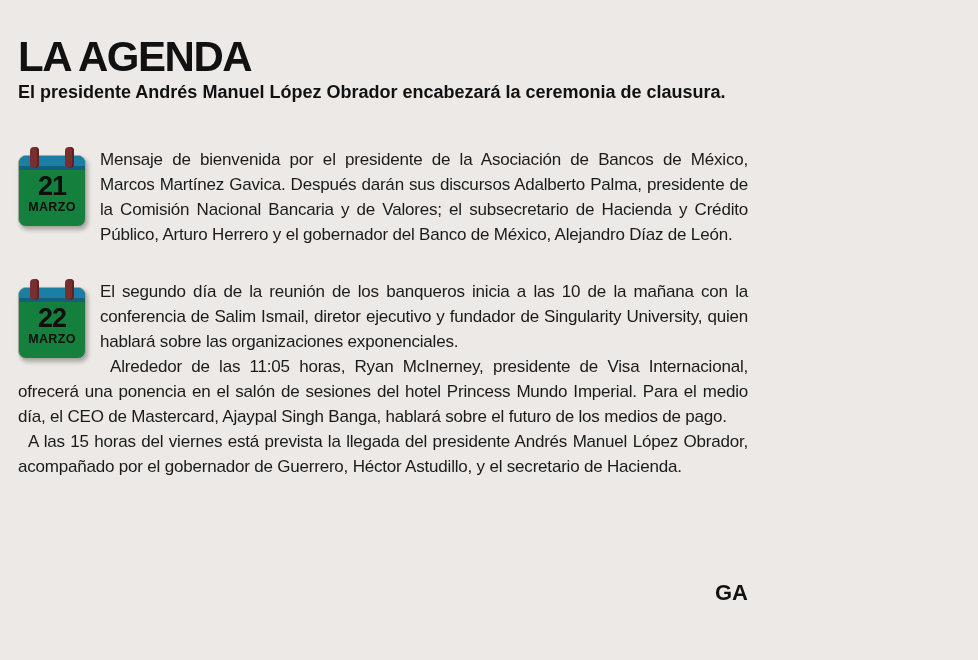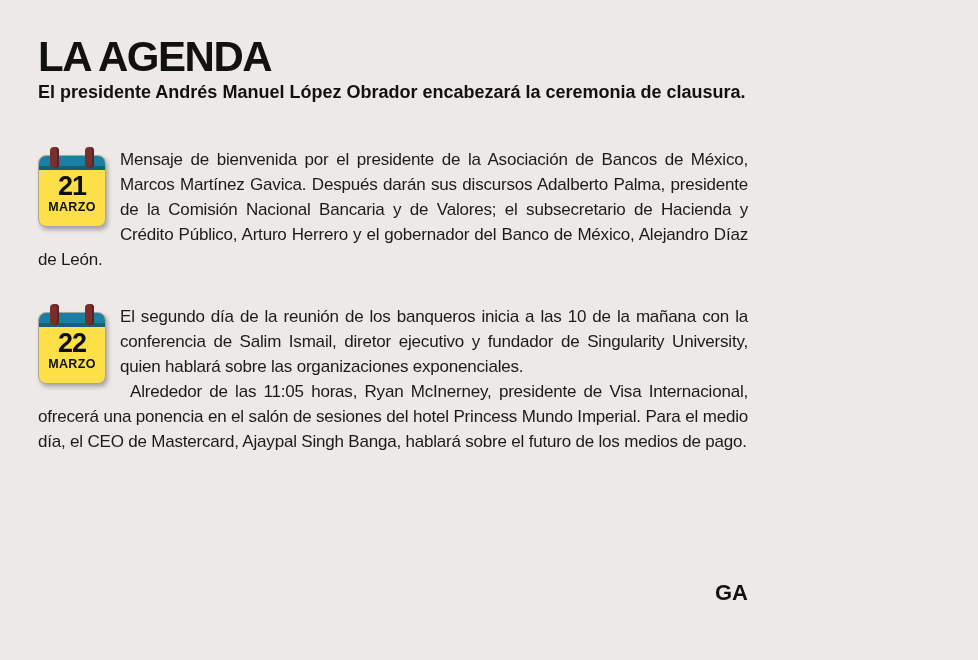--- a/index.html
+++ b/index.html
@@ -5,21 +5,21 @@
   * { margin: 0; padding: 0; box-sizing: border-box; }
   html, body {
     width: 978px; height: 660px;
     overflow: hidden;
     background: #ECE9E6;
     font-family: "Liberation Sans", sans-serif;
     color: #1B1B1B;
   }
   .page {
     width: 786px; height: 660px;
-    padding: 36px 38px 0 38px;
+    padding: 36px 38px 0 18px;
     position: relative;
   }
   .masthead h1 {
     font-size: 42px;
     font-weight: bold;
     letter-spacing: -1.5px;
     line-height: 1.0;
     color: #111;
   }
   .masthead .subtitle {
@@ -50,21 +50,21 @@
     background: #7A2F2F;
     border-radius: 4px;
     box-shadow: inset -2px 0 0 #5E2222;
     z-index: 2;
   }
   .cal-pin.left  { left: 12px; }
   .cal-pin.right { right: 12px; }
   .cal-body {
     position: absolute;
     top: 8px; left: 0; right: 0; bottom: 0;
-    background: #fde047;
+    background: #15803d;
     border: 1px solid #A9A6A2;
     border-radius: 8px;
     box-shadow: 2px 3px 4px rgba(0,0,0,0.28);
     overflow: hidden;
   }
   .cal-top {
     height: 14px;
     background: #1B7FA3;
     border-bottom: 4px solid #135F7C;
   }
@@ -132,17 +132,18 @@
       <span class="cal-pin left"></span>
       <span class="cal-pin right"></span>
       <div class="cal-body">
         <div class="cal-top"></div>
         <div class="cal-day">22</div>
         <div class="cal-month">MARZO</div>
       </div>
     </div>
     <p class="para">El segundo día de la reunión de los banqueros inicia a las 10 de la mañana con la conferencia de Salim Ismail, diretor ejecutivo y fundador de Singularity University, quien hablará sobre las organizaciones exponenciales.</p>
     <p class="para indent">Alrededor de las 11:05 horas, Ryan McInerney, presidente de Visa Internacional, ofrecerá una ponencia en el salón de sesiones del hotel Princess Mundo Imperial. Para el medio día, el CEO de Mastercard, Ajaypal Singh Banga, hablará sobre el futuro de los medios de pago.</p>
+    <p class="para indent">A las 15 horas del viernes está prevista la llegada del presidente Andrés Manuel López Obrador, acompañado por el gobernador de Guerrero, Héctor Astudillo, y el secretario de Hacienda.</p>
   </section>
 
   <div class="credit">GA</div>
 
 </div>
 
 </body></html>

